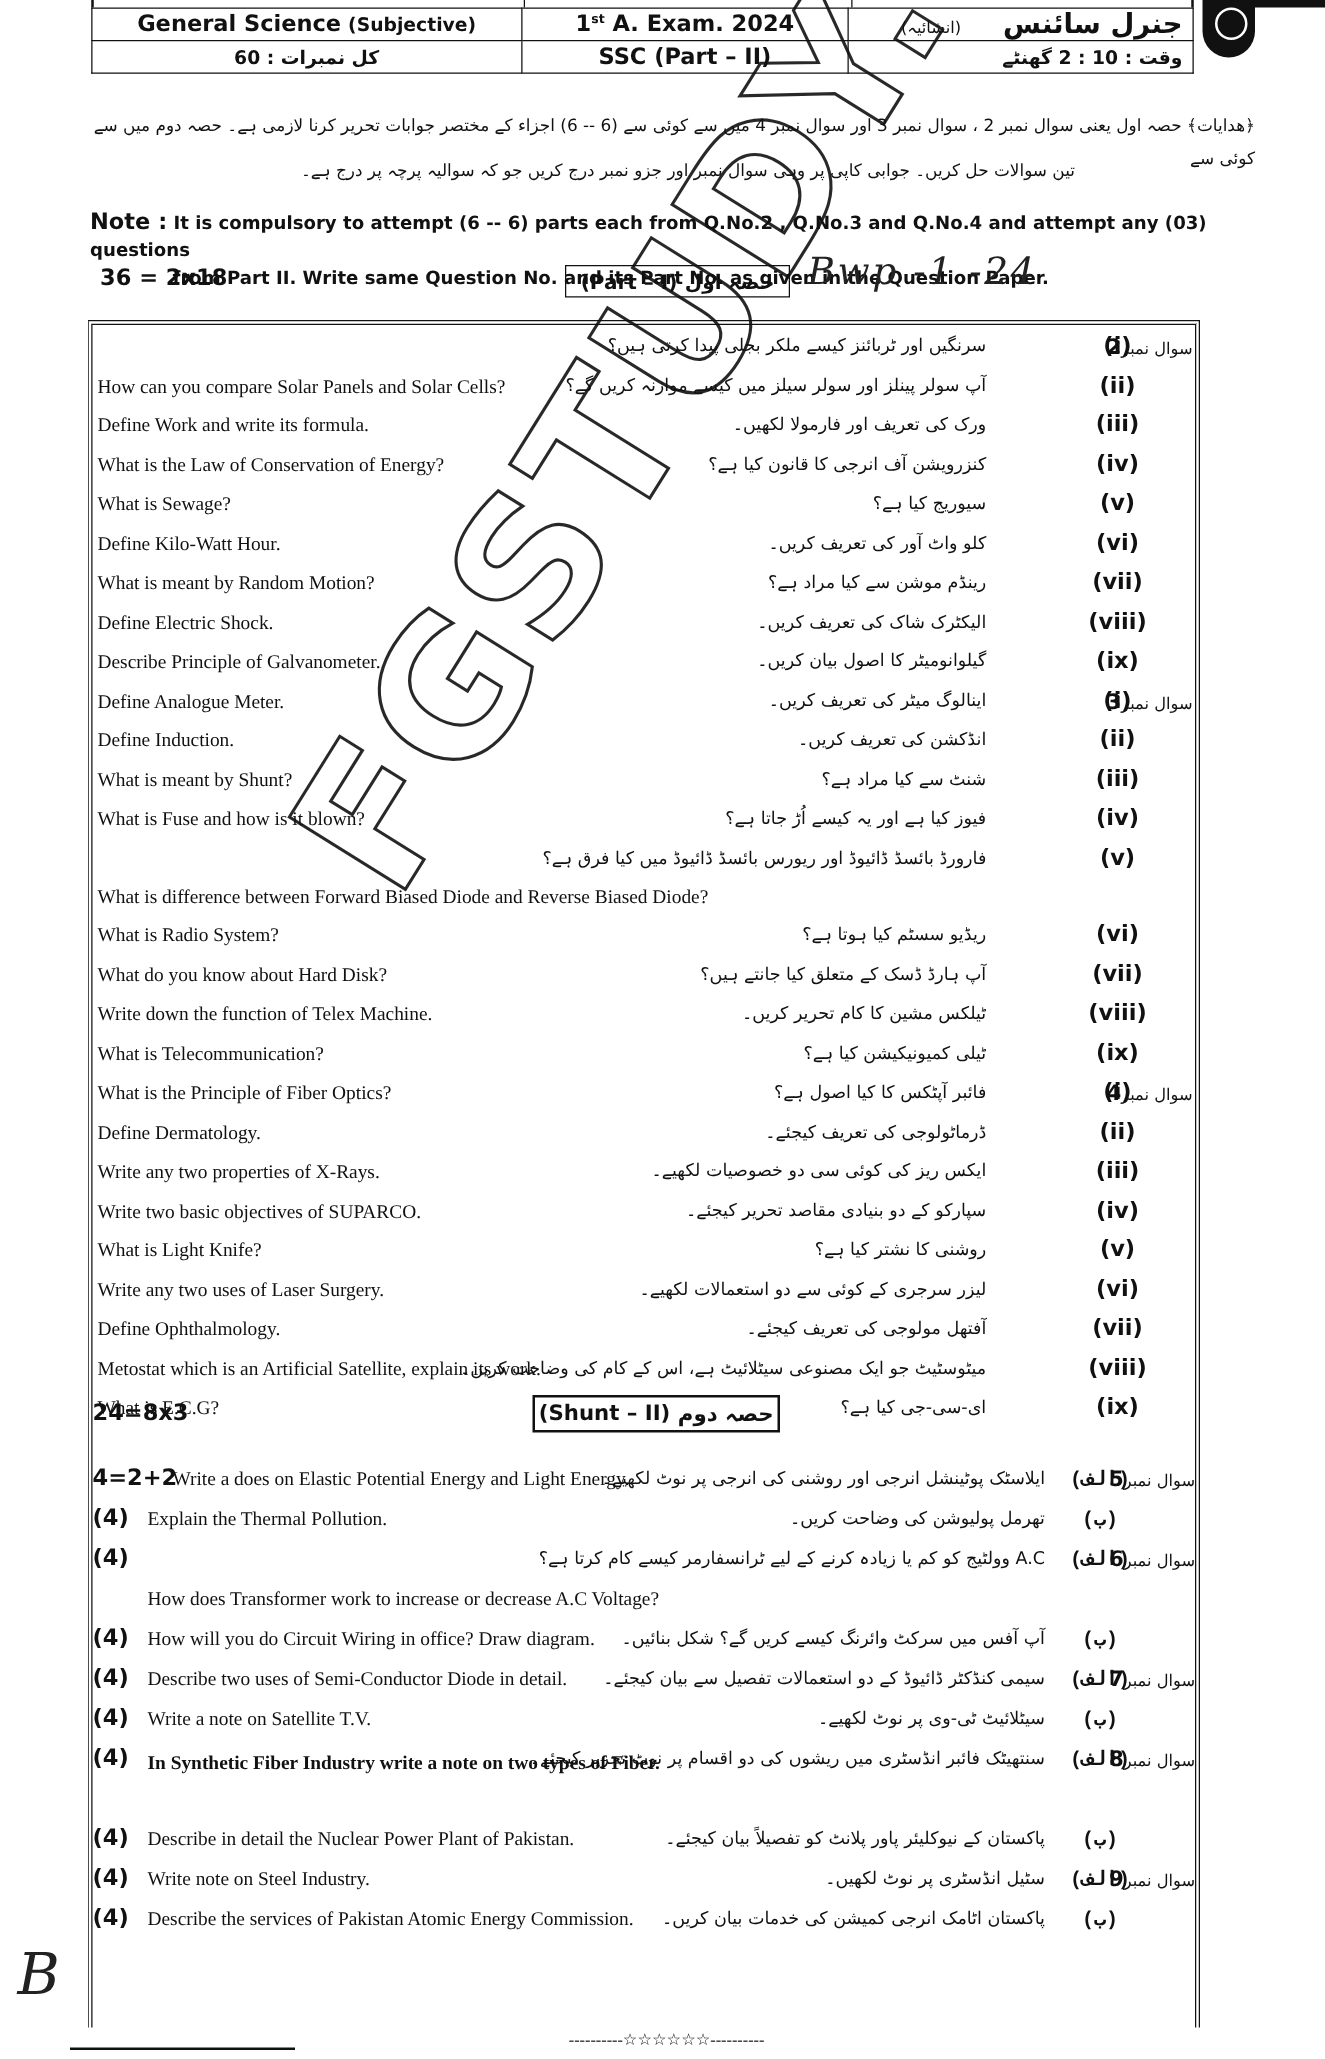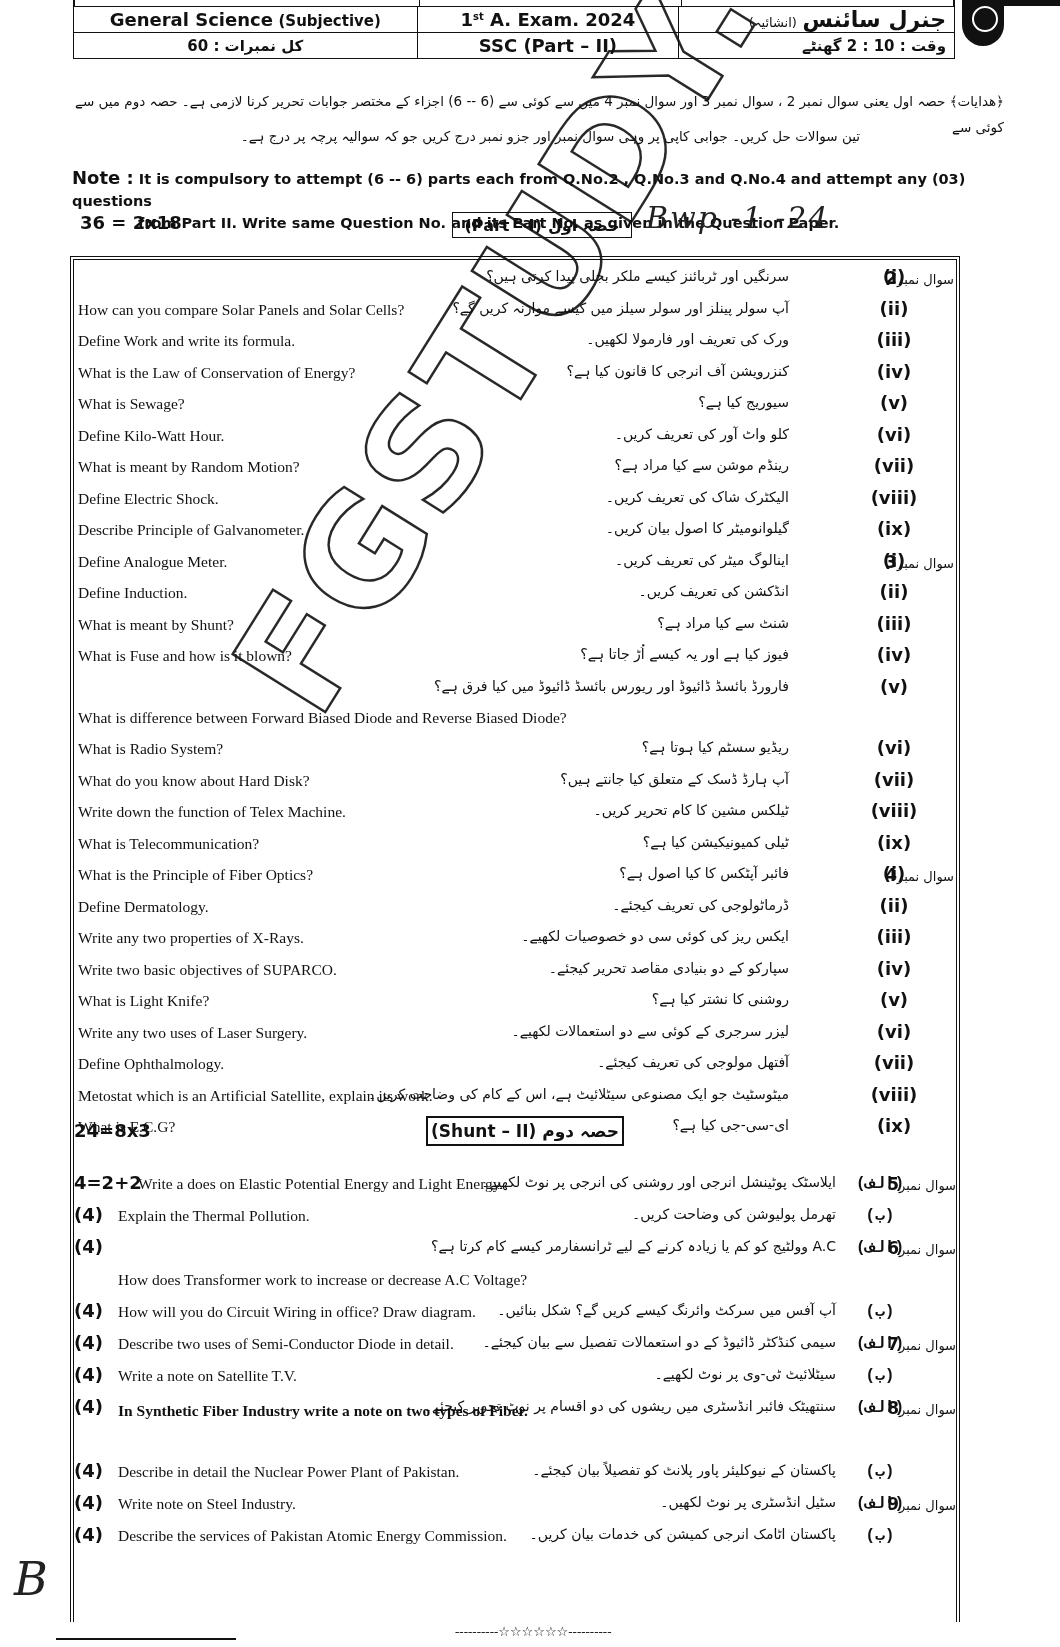--- a/index.html
+++ b/index.html
@@ -11,21 +11,21 @@
   .hdr-top-stub::before { content: ""; position: absolute; left: 344px; top: 0; width: 1px; height: 6px; background: #111; }
   .hdr-top-stub::after { content: ""; position: absolute; left: 606px; top: 0; width: 1px; height: 6px; background: #111; }
   .hdr-table { position: absolute; left: 73px; top: 6px; width: 882px; border-collapse: collapse; }
   .hdr-table td { border: 1.5px solid #111; height: 26px; text-align: center; vertical-align: middle; font-family: "DejaVu Sans", sans-serif; font-weight: bold; }
   .hdr-table td.c1 { width: 344px; }
   .hdr-table td.c2 { width: 262px; }
   .hdr-table td.c3 { width: 276px; text-align: right; padding-right: 8px; }
   .big { font-size: 18px; }
   .sm { font-size: 15px; }
   .urdu { direction: rtl; unicode-bidi: embed; font-family: "DejaVu Sans", sans-serif; }
-  .urdu-title { font-size: 22px; }
+  .urdu-title { font-size: 22px; margin-left: 28px; }
   .logo { position: absolute; left: 962px; top: 0; width: 42px; height: 46px; background: #111; border-radius: 0 0 22px 22px; }
   .logo::after { content: ""; position: absolute; left: 10px; top: 6px; width: 22px; height: 22px; border-radius: 50%; border: 2px solid #fff; }
   .logo-bar { position: absolute; left: 1000px; top: 0; width: 60px; height: 6px; background: #111; }
 
   
   .instr { position: absolute; right: 56px; top: 88px; width: 930px; font-size: 13.5px; line-height: 26px; text-align: right; }
   .instr2 { position: absolute; right: 200px; top: 128px; font-size: 13.5px; }
   .note { position: absolute; left: 72px; top: 167px; width: 960px; font-family: "DejaVu Sans", sans-serif; font-size: 14.5px; line-height: 22px; }
   .note b.lbl { font-size: 18px; }
   .note .l2 { padding-left: 66px; display: block; }

